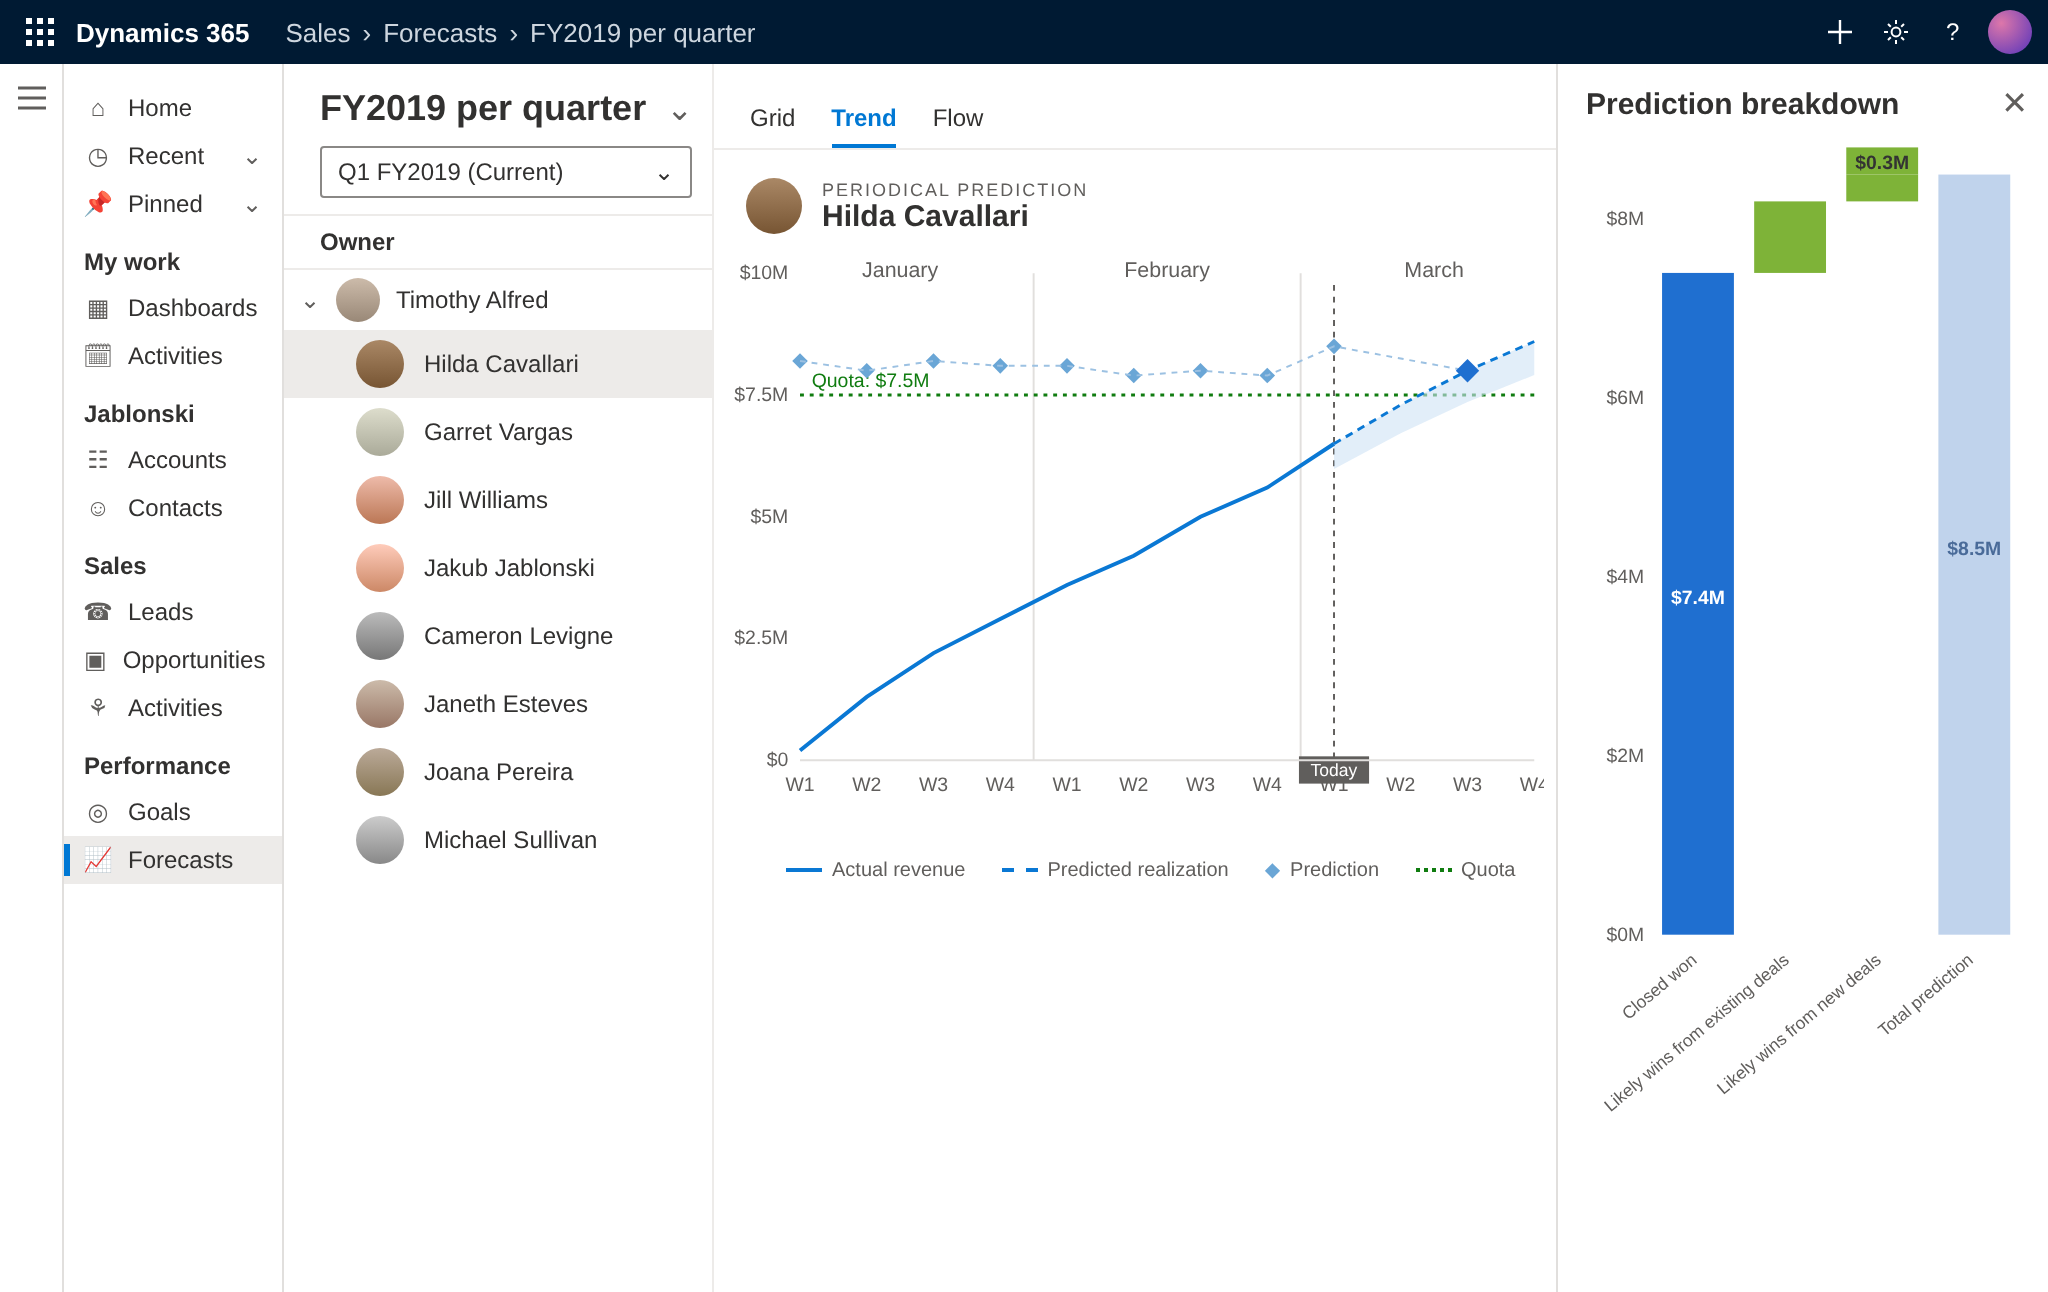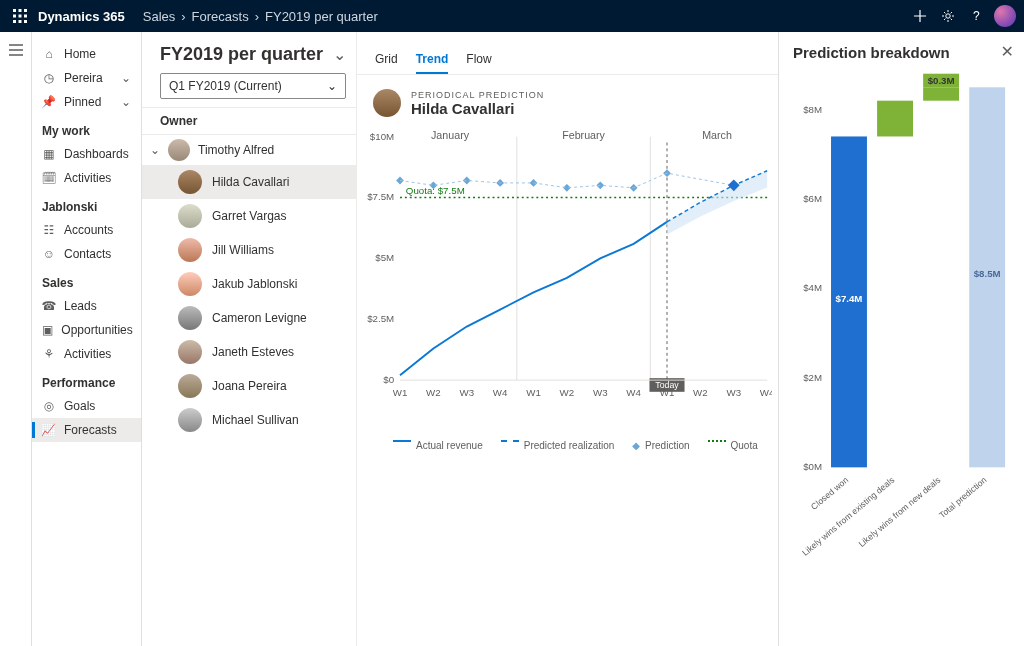--- a/index.html
+++ b/index.html
@@ -39,21 +39,21 @@
   .charthdr { display:flex; align-items:center; gap:10px; padding:14px 0 0 16px; }
   .charthdr .av { width:28px; height:28px; border-radius:50%; background:#865; }
   .charthdr .lab { font-size:9px; letter-spacing:1px; color:#605e5c; }
   .charthdr .name { font-size:15px; font-weight:600; }
   .trendchart { position:relative; margin:6px 6px 0 6px; height:300px; }
   .trendchart svg { width:100%; height:100%; }
   .ylabel { font-size:10px; fill:#605e5c; }
   .monthlabel { font-size:11px; fill:#605e5c; }
   .wlabel { font-size:10px; fill:#605e5c; }
   .legend { display:flex; gap:18px; padding:6px 0 0 36px; font-size:10px; color:#605e5c; align-items:center; }
-  .legend .sw { display:flex; gap:5px;margin-top:11px; }
+  .legend .sw { display:flex; align-items:center; gap:5px; }
   .legend .ln { width:18px; height:0; border-top:2px solid; }
   .rightpanel { width:246px; border-left:1px solid #e1dfdd; padding:12px 8px 0 14px; position:relative; }
   .rightpanel h3 { font-size:15px; font-weight:600; }
   .rightpanel .close { position:absolute; right:10px; top:10px; cursor:pointer; color:#605e5c; }
   .bkchart { position:relative; height:560px; margin-top:10px; }
   .bkchart svg { width:100%; height:100%; }
   .barlab { font-size:9px; fill:#605e5c; }
   .barval { font-size:10px; font-weight:600; }
   .av.c1{background:linear-gradient(#cba,#987);} .av.c2{background:linear-gradient(#a86,#753);} .av.c3{background:linear-gradient(#ddc,#aa9);} .av.c4{background:linear-gradient(#fcb,#c86);} .av.c5{background:linear-gradient(#eba,#b75);} .av.c6{background:linear-gradient(#bbb,#777);} .av.c7{background:linear-gradient(#cba,#976);} .av.c8{background:linear-gradient(#ba9,#875);} .av.c9{background:linear-gradient(#ccc,#888);}
 </style>
@@ -111,21 +111,21 @@
         </svg></div>
   </div>
 
   <div class="leftnav">
     <div class="item">
         <span class="ic">⌂</span>
         <span>Home</span>
       </div>
     <div class="item">
         <span class="ic">◷</span>
-        <span>Pereira</span>
+        <span>Recent</span>
         <span class="chev">⌄</span>
       </div>
     <div class="item">
         <span class="ic">📌</span>
         <span>Pinned</span>
         <span class="chev">⌄</span>
       </div>
 
     <div class="group">My work</div>
     <div class="item">

